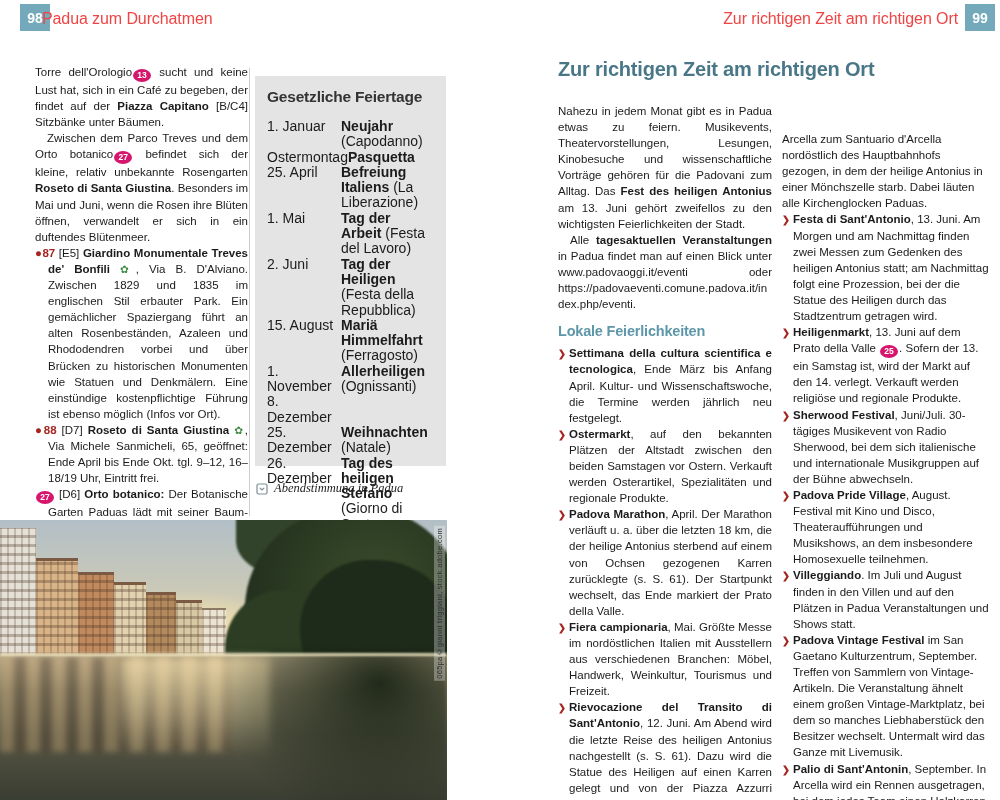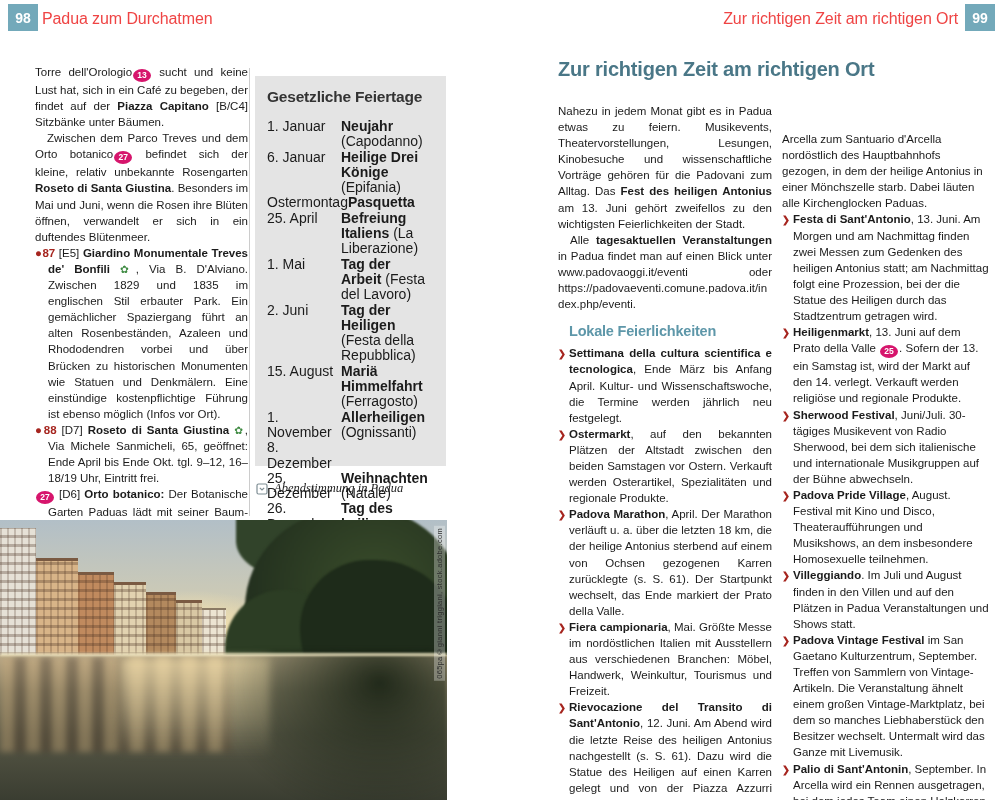--- a/index.html
+++ b/index.html
@@ -1,21 +1,21 @@
 <!DOCTYPE html>
 <html style="--accent: #73a9ba; --title: #4a7787; --subhead: #5e97a9; --poi: #d6156c; --red: #a6251f; --box: #e4e4e4; --rule: #cccccc;"><head>
 <meta charset="utf-8">
 <style>
   html,body{margin:0;padding:0;}
   body{width:1000px;height:800px;background:#fff;font-family:"Liberation Sans",sans-serif;color:#1b1b1b;}
   .sheet{position:relative;width:1000px;height:800px;overflow:hidden;background:#fff;}
 
   
   .pagenum{position:absolute;top:4px;width:30px;height:27px;background:var(--accent,#73a9ba);
-    color:#fff;font-weight:bold;font-size:14px;display:flex;align-items:center;justify-content:center;}
+    color:#fff;font-weight:bold;font-size:14px;display:flex;align-items:center;justify-content:center;margin-left:12px;}
   .pn-left{left:8px;} .pn-right{right:5px;}
   .runtitle{position:absolute;top:10px;font-weight:normal;font-size:16px;color:#ef4444;letter-spacing:-0.1px;}
   .rt-left{left:42px;} .rt-right{right:42px;}
 
   
   .lcol1{position:absolute;left:35px;top:64px;width:213px;height:456px;overflow:hidden;
     font-size:11.5px;line-height:16.1px;text-align:justify;}
   .lcol1 p{margin:0;}
   .ind{text-indent:12px;}
   .entry{padding-left:13px;text-indent:-13px;}
@@ -77,21 +77,21 @@
   .credit{right:2px;top:6px;writing-mode:vertical-rl;transform:rotate(180deg);
     font-size:7.5px;color:#2e2e2e;letter-spacing:.3px;background:rgba(255,255,255,.3);padding:2px 1px;}
 
   
   .rp-title{position:absolute;left:558px;top:58px;margin:0;font-size:20px;font-weight:bold;
     color:var(--title,#4a7787);letter-spacing:-0.2px;}
   .rcol{position:absolute;top:103px;height:697px;overflow:hidden;font-size:11.5px;line-height:16.1px;}
   .rcol p{margin:0;}
   .rc1{left:558px;width:214px;text-align:justify;overflow-wrap:anywhere;}
   .rc2{left:782px;width:209px;text-align:left;margin-top:28px;}
-  .subhead{margin:11px 0 6px 11px;font-size:14.5px;font-weight:bold;color:var(--subhead,#5e97a9);letter-spacing:-0.2px;}
+  .subhead{margin:11px 0 6px 0;font-size:14.5px;font-weight:bold;color:var(--subhead,#5e97a9);letter-spacing:-0.2px;}
   .bullet{position:relative;padding-left:11px;}
   .chev{position:absolute;left:0;top:1px;color:var(--red,#a6251f);font-weight:bold;font-size:9.5px;}
 </style>
 </head>
 <body>
 
 <div class="sheet">
 
   <div class="pagenum pn-left">98</div>
   <div class="runtitle rt-left">Padua zum Durchatmen</div>
@@ -106,24 +106,20 @@
       <p class="entry"><span class="poi">27</span><span> [D6] </span><span class="b">Orto botanico:</span><span> Der Botanische Garten Paduas lädt mit seiner Baum- und Blütenpracht zum Träumen ein.</span></p>
     </div>
   <div class="colrule"></div>
 
   <div class="graybox">
     <h3>Gesetzliche Feiertage</h3>
     <div>
         <div class="hrow">
           <span class="hdate">1. Januar</span>
           <span class="hname"><b>Neujahr</b> (Capodanno)</span>
-        </div>
-        <div class="hrow">
-          <span class="hdate">6. Januar</span>
-          <span class="hname"><b>Heilige Drei Könige</b> (Epifania)</span>
         </div>
         <div class="hrow">
           <span class="hdate">Ostermontag</span>
           <span class="hname"><b>Pasquetta</b></span>
         </div>
         <div class="hrow">
           <span class="hdate">25. April</span>
           <span class="hname"><b>Befreiung Italiens</b> (La Liberazione)</span>
         </div>
         <div class="hrow">

